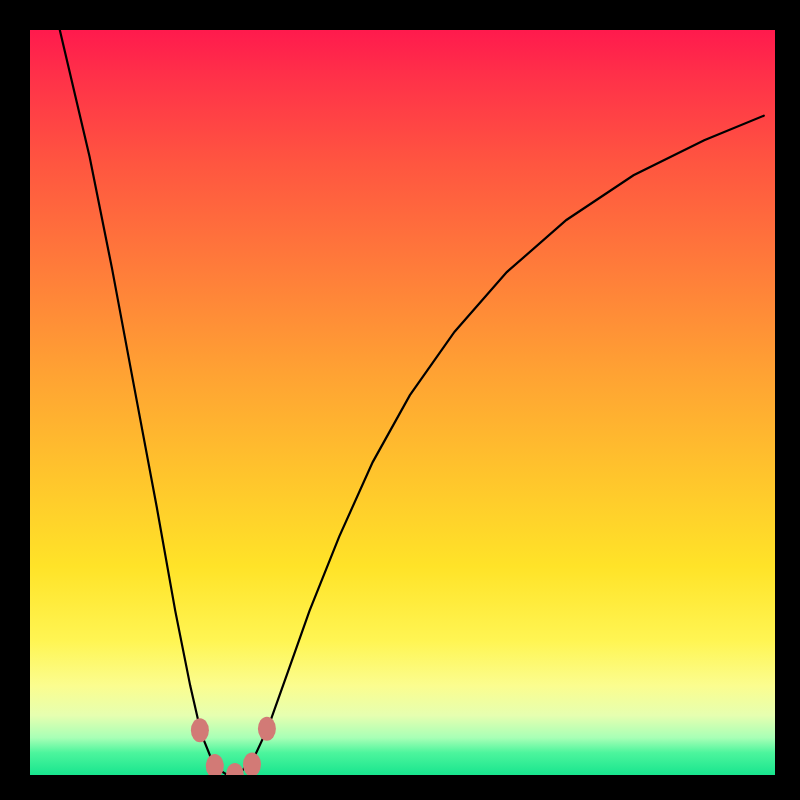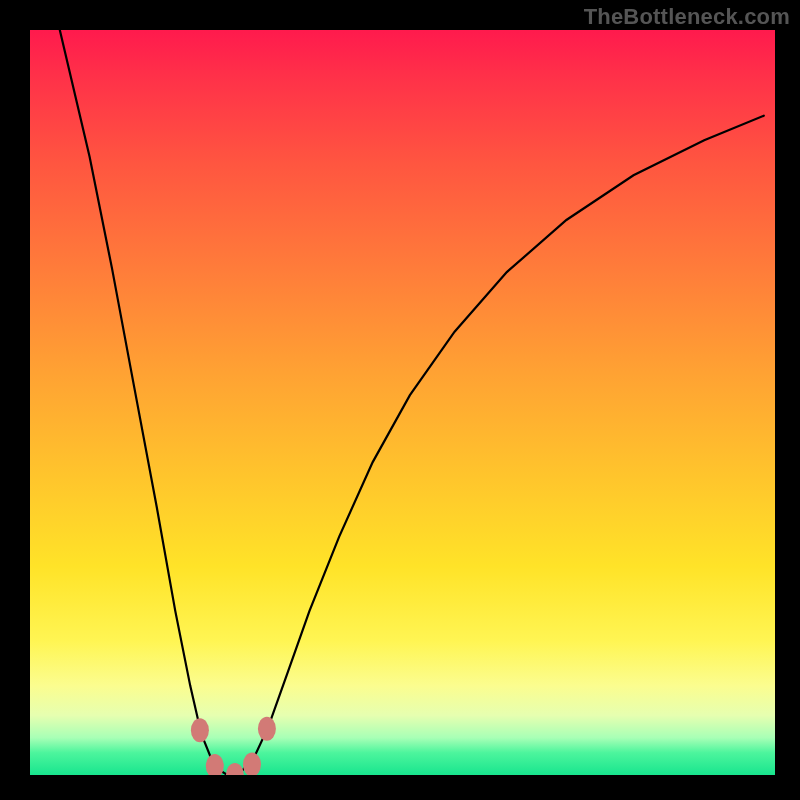--- a/index.html
+++ b/index.html
@@ -59,21 +59,20 @@
   }
   .marker {
     fill: #d27a76;
     stroke: none;
   }
 </style>
 </head>
 <body>
 
 <div class="frame">
-  <div class="watermark">TheBottleneck.com</div>
 
   <div class="plot-area">
     <div class="gradient"></div>
     <svg class="curve" viewBox="0 0 745 745" preserveAspectRatio="none">
       <path id="curve-path" fill="none" stroke="#000" stroke-width="2.2" stroke-linecap="round" d="M29.8 0.0 L59.6 126.7 L82.0 238.4 L104.3 357.6 L126.7 476.8 L145.3 581.1 L160.2 655.6 L171.3 704.0 L182.5 731.6 L190.0 740.5 L197.4 745.0 L204.9 745.0 L212.3 740.5 L223.5 728.6 L238.4 696.6 L257.0 644.4 L279.4 581.1 L309.2 506.6 L342.7 432.1 L379.9 365.1 L424.6 301.7 L476.8 242.1 L536.4 190.0 L603.5 145.3 L674.2 110.3 L733.8 85.7"></path>
       <g id="markers">
           <ellipse cx="169.9" cy="700.3" rx="9" ry="12" class="marker"></ellipse>
           <ellipse cx="184.8" cy="736.1" rx="9" ry="12" class="marker"></ellipse>
           <ellipse cx="204.9" cy="745.0" rx="9" ry="12" class="marker"></ellipse>
           <ellipse cx="222.0" cy="734.6" rx="9" ry="12" class="marker"></ellipse>

